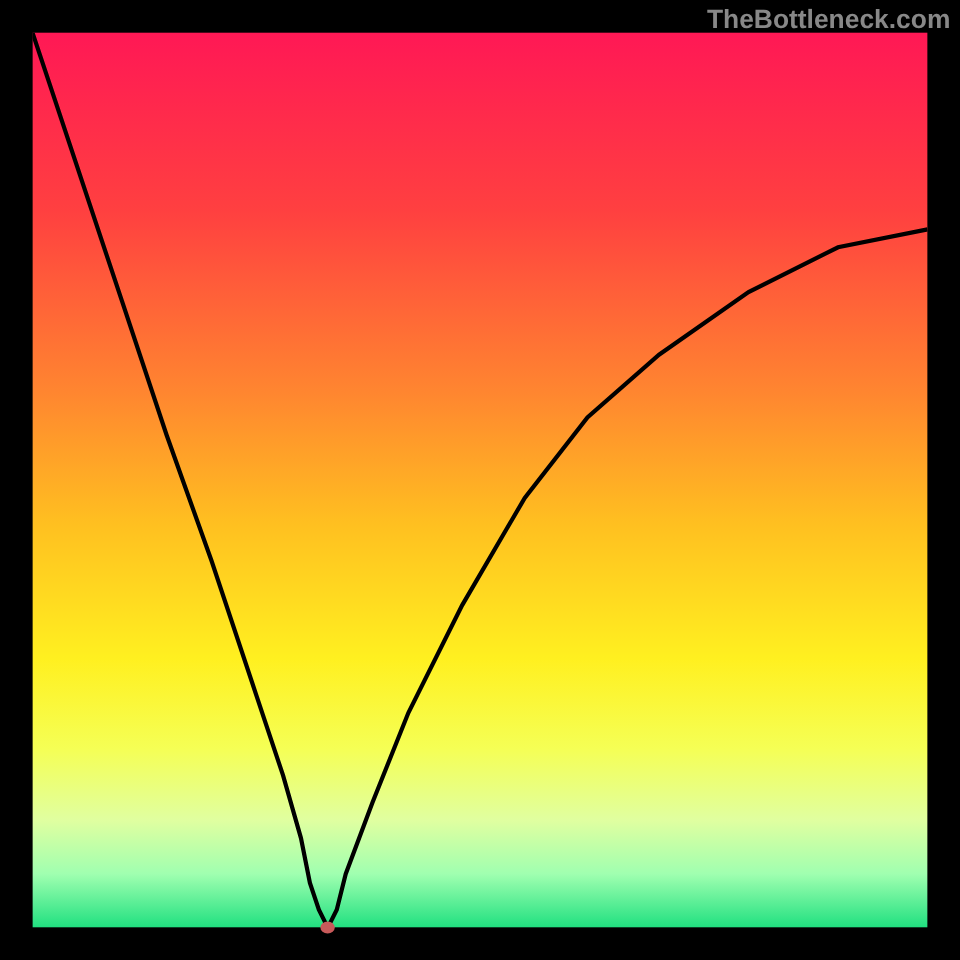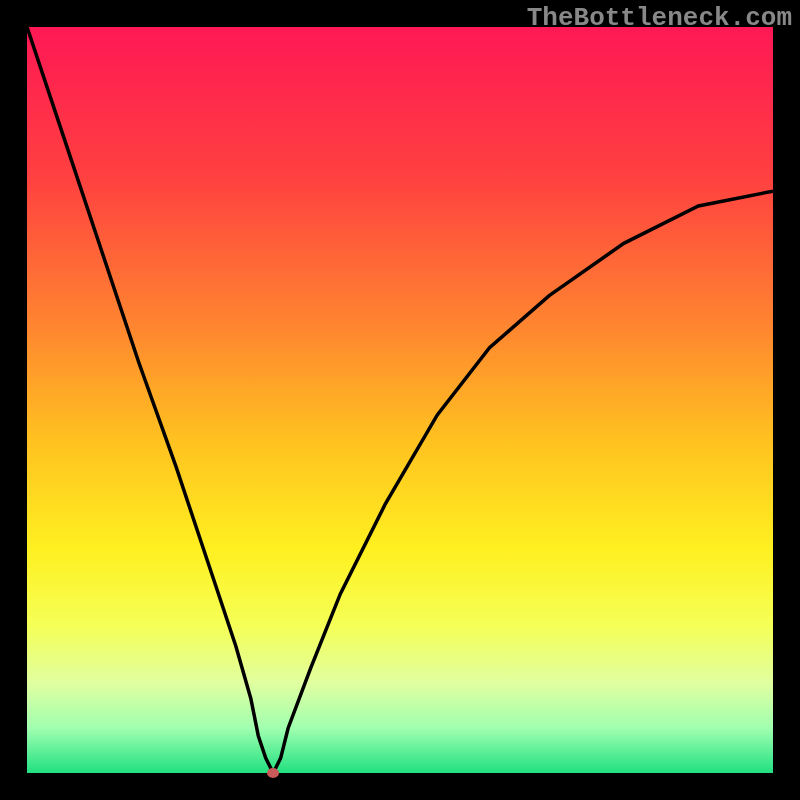--- a/index.html
+++ b/index.html
@@ -11,22 +11,22 @@
       width: 800px;
       height: 800px;
       background: #000;
       position: relative;
       overflow: hidden;
     }
     .watermark {
       position: absolute;
       top: 3px;
       right: 8px;
-      font-family: Liberation Mono, monospace;
-      font-size: 26px;
+      font-family: Liberation Sans, sans-serif;
+      font-size: 22px;
       font-weight: bold;
       color: #888;
       z-index: 10;
     }
     .chart-area {
       position: absolute;
       top: 27px;
       left: 27px;
       width: 746px;
       height: 746px;

